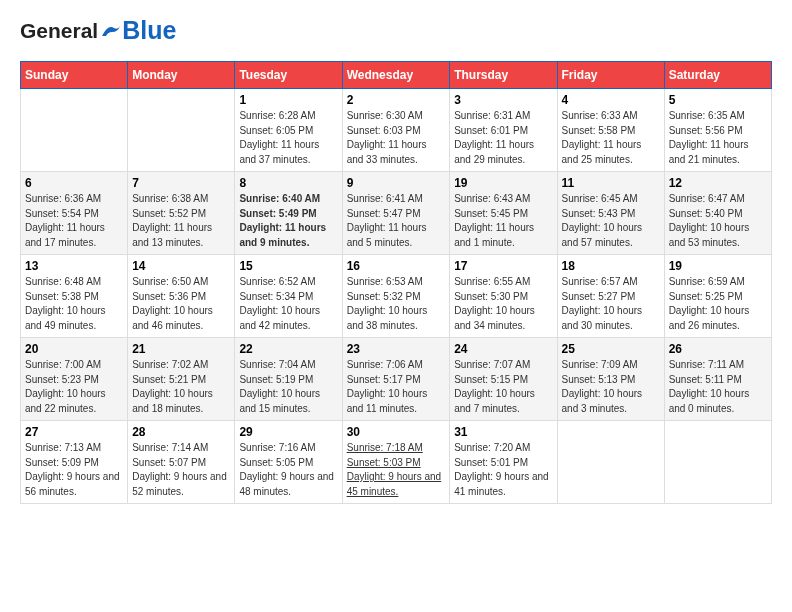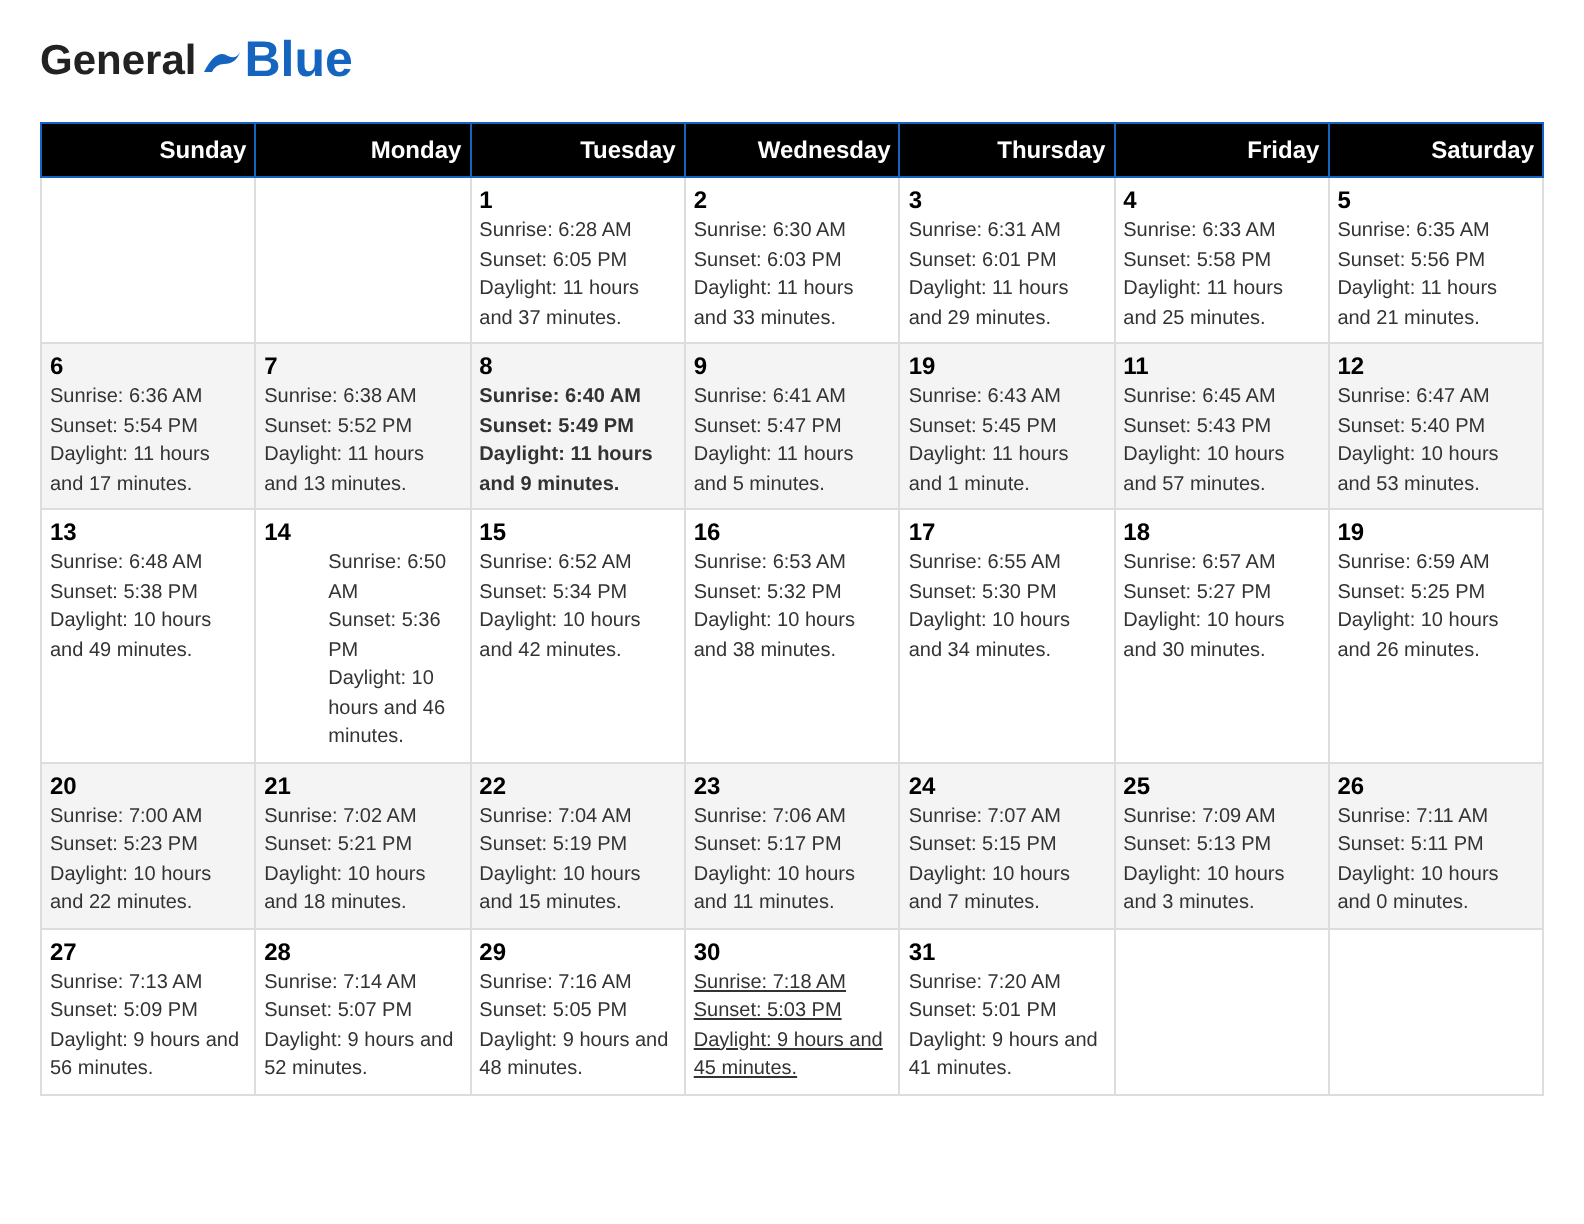--- a/index.html
+++ b/index.html
@@ -30,24 +30,24 @@
     .location {
       font-size: 16px;
       color: #444;
     }
     table {
       width: 100%;
       border-collapse: collapse;
       font-size: 10.5px;
     }
     thead tr th {
-      background-color: #000000;
+      background-color: #ef4444;
       color: #fff;
       padding: 6px 4px;
-      text-align: right;
+      text-align: left;
       font-size: 12px;
       font-weight: bold;
       border: 1px solid #1565c0;
     }
     tbody tr {
       border-bottom: 1px solid #ccc;
     }
     td {
       vertical-align: top;
       padding: 4px 4px;
@@ -187,21 +187,21 @@
       </tr>
       <tr>
         <td>
           <span class="day-num">13</span>
           <div class="day-info" style="white-space: pre-line;">Sunrise: 6:48 AM
 Sunset: 5:38 PM
 Daylight: 10 hours and 49 minutes.</div>
         </td>
         <td>
           <span class="day-num">14</span>
-          <div class="day-info" style="white-space: pre-line; margin-left: 32px;">Sunrise: 6:50 AM
+          <div class="day-info" style="white-space: pre-line;">Sunrise: 6:50 AM
 Sunset: 5:36 PM
 Daylight: 10 hours and 46 minutes.</div>
         </td>
         <td>
           <span class="day-num">15</span>
           <div class="day-info" style="white-space: pre-line;">Sunrise: 6:52 AM
 Sunset: 5:34 PM
 Daylight: 10 hours and 42 minutes.</div>
         </td>
         <td>

